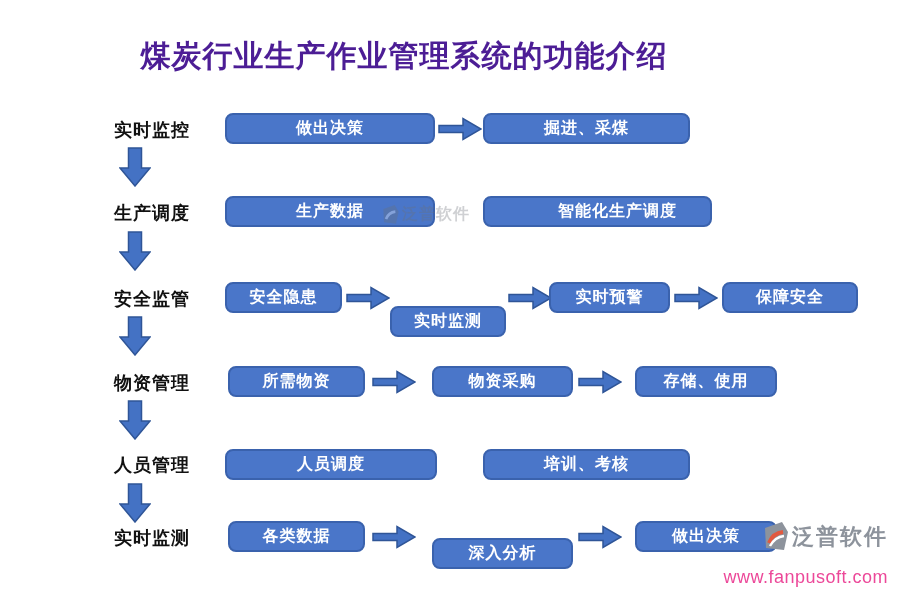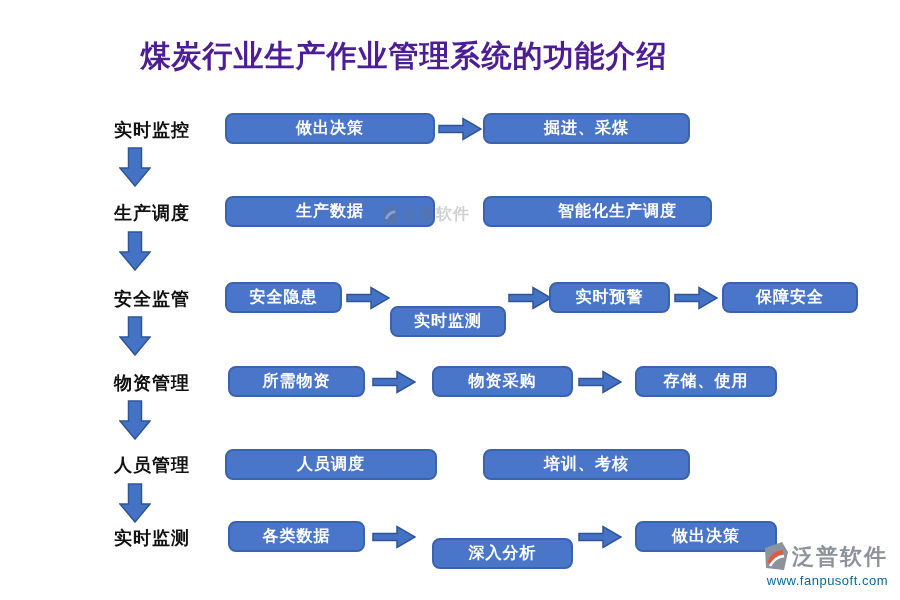--- a/index.html
+++ b/index.html
@@ -25,21 +25,21 @@
   .watermark{
     position:absolute;left:381px;top:204px;display:flex;align-items:center;gap:3px;
     opacity:0.32;z-index:5;pointer-events:none;
   }
   .watermark .wm-text{font-size:16px;font-weight:bold;color:#6b7078;letter-spacing:1px;}
   .logo{
     position:absolute;right:12px;bottom:12px;display:flex;flex-direction:column;align-items:flex-end;
   }
   .logo-row{display:flex;align-items:center;gap:4px;}
   .logo-brand{font-size:22px;font-weight:bold;color:#8d939c;letter-spacing:2px;}
-  .logo-url{font-size:13px;color:#0369a1;margin-top:1px;letter-spacing:0.5px;}
+  .logo-url{font-size:18px;color:#ec4899;margin-top:15px;letter-spacing:0.5px;}
 </style>
 </head>
 <body>
 
 <div class="stage">
 
   <div class="title">煤炭行业生产作业管理系统的功能介绍</div>
 
   <div class="row-label" style="top:118px;">实时监控</div>
   <div class="row-label" style="top:201px;">生产调度</div>

